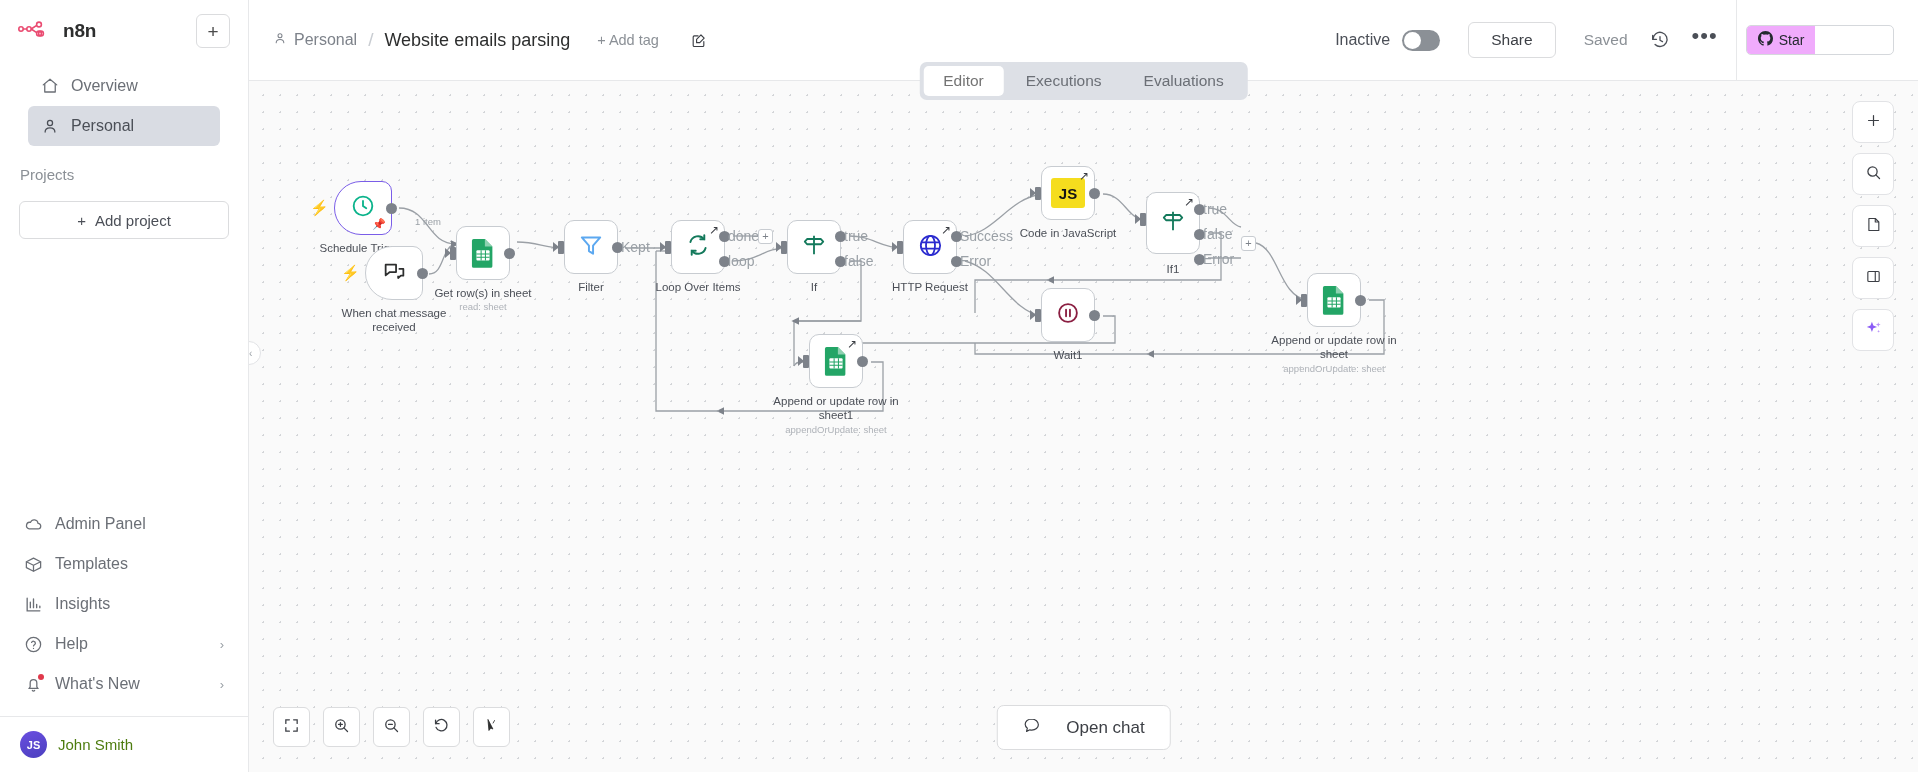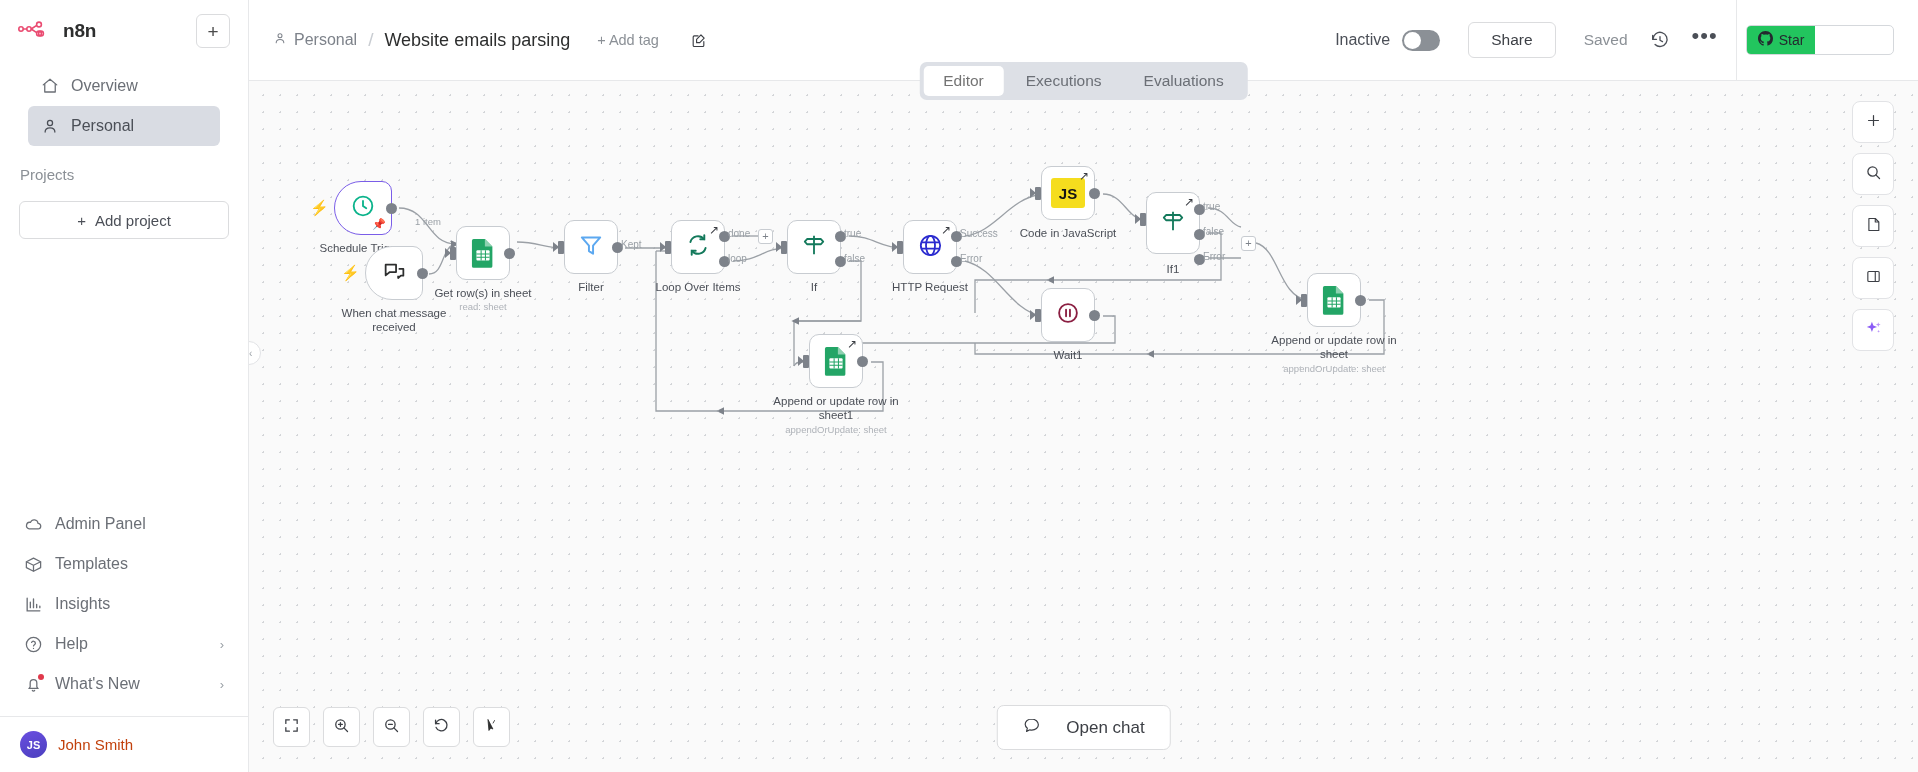--- a/index.html
+++ b/index.html
@@ -46,21 +46,21 @@
   .bell-wrap { position: relative; }
   .bell-dot { position: absolute; top: -1px; right: -1px; width: 6px; height: 6px; background: #e0394b; border-radius: 50%; }
   .sb-divider { height: 1px; background: #e7e8ea; margin: 4px 0 0 0; }
   .user-row { display: flex; align-items: center; gap: 11px; padding: 14px 20px; }
   .avatar {
     width: 27px; height: 27px; border-radius: 50%;
     background: linear-gradient(160deg,#6a4fe0,#4b3fbf);
     color: #fff; font-size: 11px; font-weight: 700;
     display: flex; align-items: center; justify-content: center; flex: none;
   }
-  .user-name { font-size: 15px; color: #c2410c; }
+  .user-name { font-size: 15px; color: #4d7c0f; }
 
   
   .main { position: relative; flex: 1 1 auto; height: 772px; background: #fff; }
   .topbar {
     position: absolute; top: 0; left: 0; right: 0; height: 81px;
     background: #fff; border-bottom: 1px solid #e7e8ea;
     display: flex; align-items: center; z-index: 20;
   }
   .crumbs { display: flex; align-items: center; gap: 11px; margin-left: 24px; }
   .crumb-personal { display: flex; align-items: center; gap: 7px; color: #7d828a; font-size: 16px; cursor: pointer; }
@@ -76,21 +76,21 @@
   }
   .toggle .knob { position: absolute; left: 2px; top: 2px; width: 17px; height: 17px; border-radius: 50%; background: #fff; }
   .share-btn {
     margin-left: 28px; height: 36px; padding: 0 22px; border: 1px solid #dbdcde; border-radius: 6px;
     background: #fff; font-size: 15.5px; color: #3c3f45; display: flex; align-items: center; cursor: pointer;
   }
   .saved-text { margin-left: 28px; font-size: 15.5px; color: #8b9096; }
   .icon-btn { margin-left: 22px; cursor: pointer; display: flex; align-items: center; justify-content: center; color: #4b4f57; }
   .dots { margin-left: 22px; font-size: 22px; color: #4b4f57; letter-spacing: 1px; cursor: pointer; line-height: 0.4; padding-bottom: 8px; }
   .gh-wrap { margin-left: 28px; margin-right: 24px; display: flex; align-items: stretch; height: 30px; border-radius: 5px; overflow: hidden; border: 1px solid #d5d8dc; }
-  .gh-star { display: flex; align-items: center; gap: 6px; padding: 0 11px; background: #22c55e; font-size: 14px; color: #24292f; cursor: pointer; }
+  .gh-star { display: flex; align-items: center; gap: 6px; padding: 0 11px; background: #f0abfc; font-size: 14px; color: #24292f; cursor: pointer; }
   .gh-count { display: flex; align-items: center; padding: 0 11px; background: #fff; font-size: 14px; color: #24292f; border-left: 5px solid #ec4899; cursor: pointer; margin-top: 40px; }
   .topbar-vsep { width: 1px; background: #e7e8ea; height: 81px; position: absolute; right: 181px; top: 0; }
 
   .tabs {
     position: absolute; top: 62px; left: 50%; transform: translateX(-50%);
     display: flex; background: #dde0e6; border-radius: 7px; padding: 4px; gap: 2px; z-index: 25;
   }
   .tab { padding: 6px 20px; border-radius: 5px; font-size: 15.5px; color: #6b6f76; cursor: pointer; }
   .tab.active { background: #fff; color: #737373; }
 
@@ -133,21 +133,21 @@
 
   .dot-out {
     position: absolute; width: 11px; height: 11px; border-radius: 50%;
     background: #7d828a; right: -6px; top: 21px; cursor: pointer;
   }
   .dot-in {
     position: absolute; left: -7px; top: 20px; width: 6px; height: 13px;
     background: #7d828a; border-radius: 1px; cursor: pointer;
   }
   .dot-in::after { content: ''; position: absolute; left: -5px; top: 1px; border-left: 6px solid #7d828a; border-top: 5px solid transparent; border-bottom: 5px solid transparent; }
-  .port-label { position: absolute; font-size: 10px; color: #9aa0a6; left: 9px; top: -3px; white-space: nowrap; }
+  .port-label { position: absolute; font-size: 14px; color: #9aa0a6; left: 9px; top: -3px; white-space: nowrap; }
   .wire-label { position: absolute; font-size: 9.5px; color: #9aa0a6; z-index: 5; }
   .plusmini {
     position: absolute; width: 15px; height: 15px; border: 1px solid #c8ccd1; background: #fff;
     border-radius: 3px; display: flex; align-items: center; justify-content: center;
     font-size: 11px; color: #7d828a; z-index: 5; cursor: pointer; line-height: 1;
   }
   .gsheet { width: 26px; height: 30px; }
   .jsbox { width: 34px; height: 30px; background: #f5dd1e; border-radius: 3px; display:flex; align-items:center; justify-content:center; font-size: 15px; font-weight: 700; color: #141414; }
 
   

